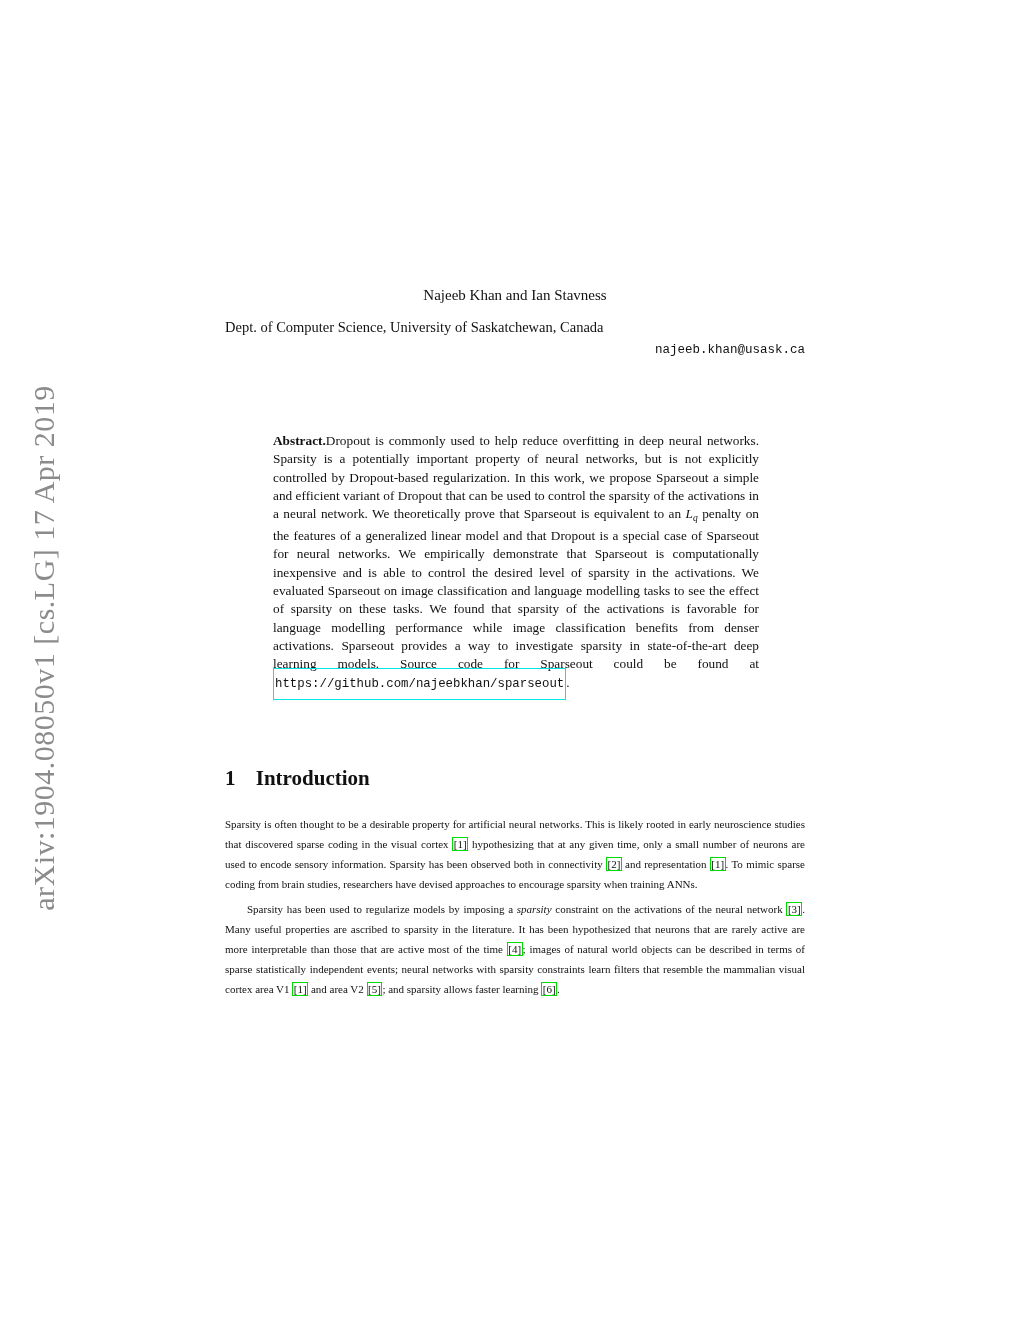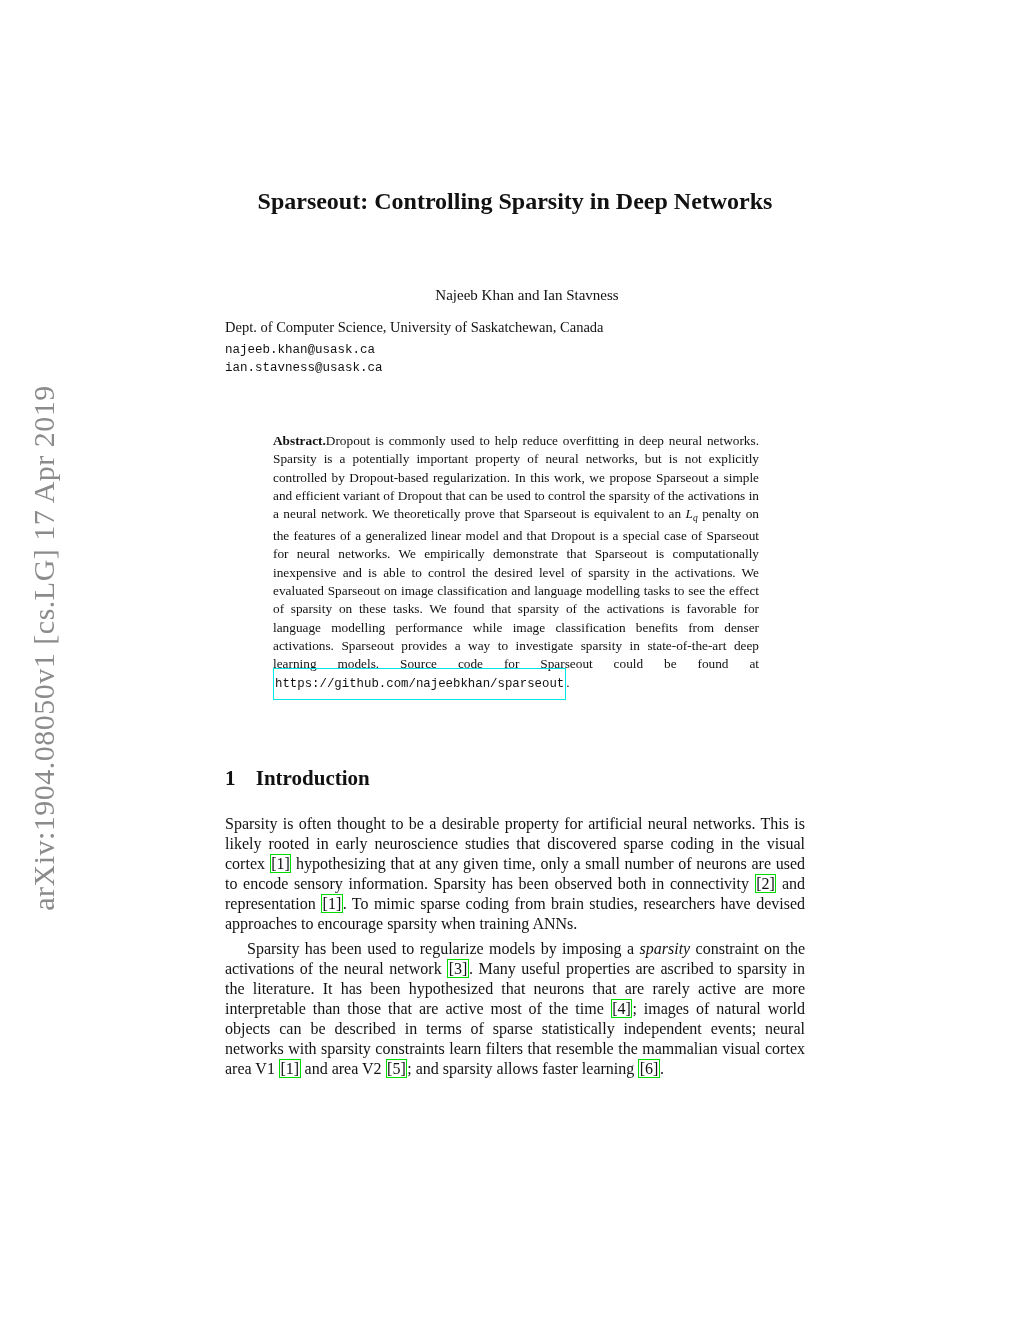--- a/index.html
+++ b/index.html
@@ -36,38 +36,38 @@
     left: 20px;
     width: 540px;
     text-align: center;
     font-size: 24px;
     line-height: 31px;
     font-weight: bold;
   }
   .authors {
     position: absolute;
     top: 287px;
-    left: 12px;
+    left: 0;
     width: 100%;
     text-align: center;
     font-size: 15px;
   }
   .affiliation {
     position: absolute;
     top: 319px;
     left: 0;
     width: 100%;
     font-size: 14.5px;
   }
   .emails {
     position: absolute;
     top: 341px;
     left: 0;
     width: 100%;
-    text-align: left;
+    text-align: right;
     font-family: "Liberation Mono", "DejaVu Sans Mono", monospace;
     font-size: 12.5px;
     line-height: 18px;
   }
   .abstract {
     position: absolute;
     top: 432px;
     left: 48px;
     width: 486px;
     font-size: 13.3px;
@@ -81,21 +81,21 @@
     left: 0;
     font-size: 21px;
     font-weight: bold;
   }
   .sec-title { margin-left: 15px; }
   .bodytext {
     position: absolute;
     top: 814px;
     left: 0;
     width: 580px;
-    font-size: 16px;
+    font-size: 11px;
     line-height: 20px;
     text-align: justify;
   }
   .para2 { text-indent: 22px; margin-top: 5px; }
 
   .seg-normal { }
   .seg-italic { font-style: italic; }
   .seg-math { font-style: italic; }
   .seg-msub { font-style: italic; font-size: 0.72em; vertical-align: -0.28em; }
   .seg-cite {
@@ -113,29 +113,27 @@
 </style>
 </head>
 <body>
 
 <div class="page">
 
   <div class="watermark">arXiv:1904.08050v1 [cs.LG] 17 Apr 2019</div>
 
   <div class="content">
 
-    <h1 class="title">Sparseout: Controlling Sparsity in Deep Networks</h1>
 
     <div class="authors">Najeeb Khan and Ian Stavness</div>
 
     <div class="affiliation">Dept. of Computer Science, University of Saskatchewan, Canada</div>
 
     <div class="emails">
       <div>najeeb.khan@usask.ca</div>
-      <div>ian.stavness@usask.ca</div>
     </div>
 
     <div class="abstract"><span class="abs-label">Abstract.</span><span><span class="seg-normal">Dropout is commonly used to help reduce overfitting in deep neural networks. Sparsity is a potentially important property of neural networks, but is not explicitly controlled by Dropout-based regularization. In this work, we propose Sparseout a simple and efficient variant of Dropout that can be used to control the sparsity of the activations in a neural network. We theoretically prove that Sparseout is equivalent to an </span><span class="seg-math">L</span><span class="seg-msub">q</span><span class="seg-normal"> penalty on the features of a generalized linear model and that Dropout is a special case of Sparseout for neural networks. We empirically demonstrate that Sparseout is computationally inexpensive and is able to control the desired level of sparsity in the activations. We evaluated Sparseout on image classification and language modelling tasks to see the effect of sparsity on these tasks. We found that sparsity of the activations is favorable for language modelling performance while image classification benefits from denser activations. Sparseout provides a way to investigate sparsity in state-of-the-art deep learning models. Source code for Sparseout could be found at </span><span class="seg-link">https://github.com/najeebkhan/sparseout</span><span class="seg-normal">.</span></span></div>
 
     <h2 class="section-heading">
       <span class="sec-num">1</span>
       <span class="sec-title">Introduction</span>
     </h2>
 
     <div class="bodytext">

